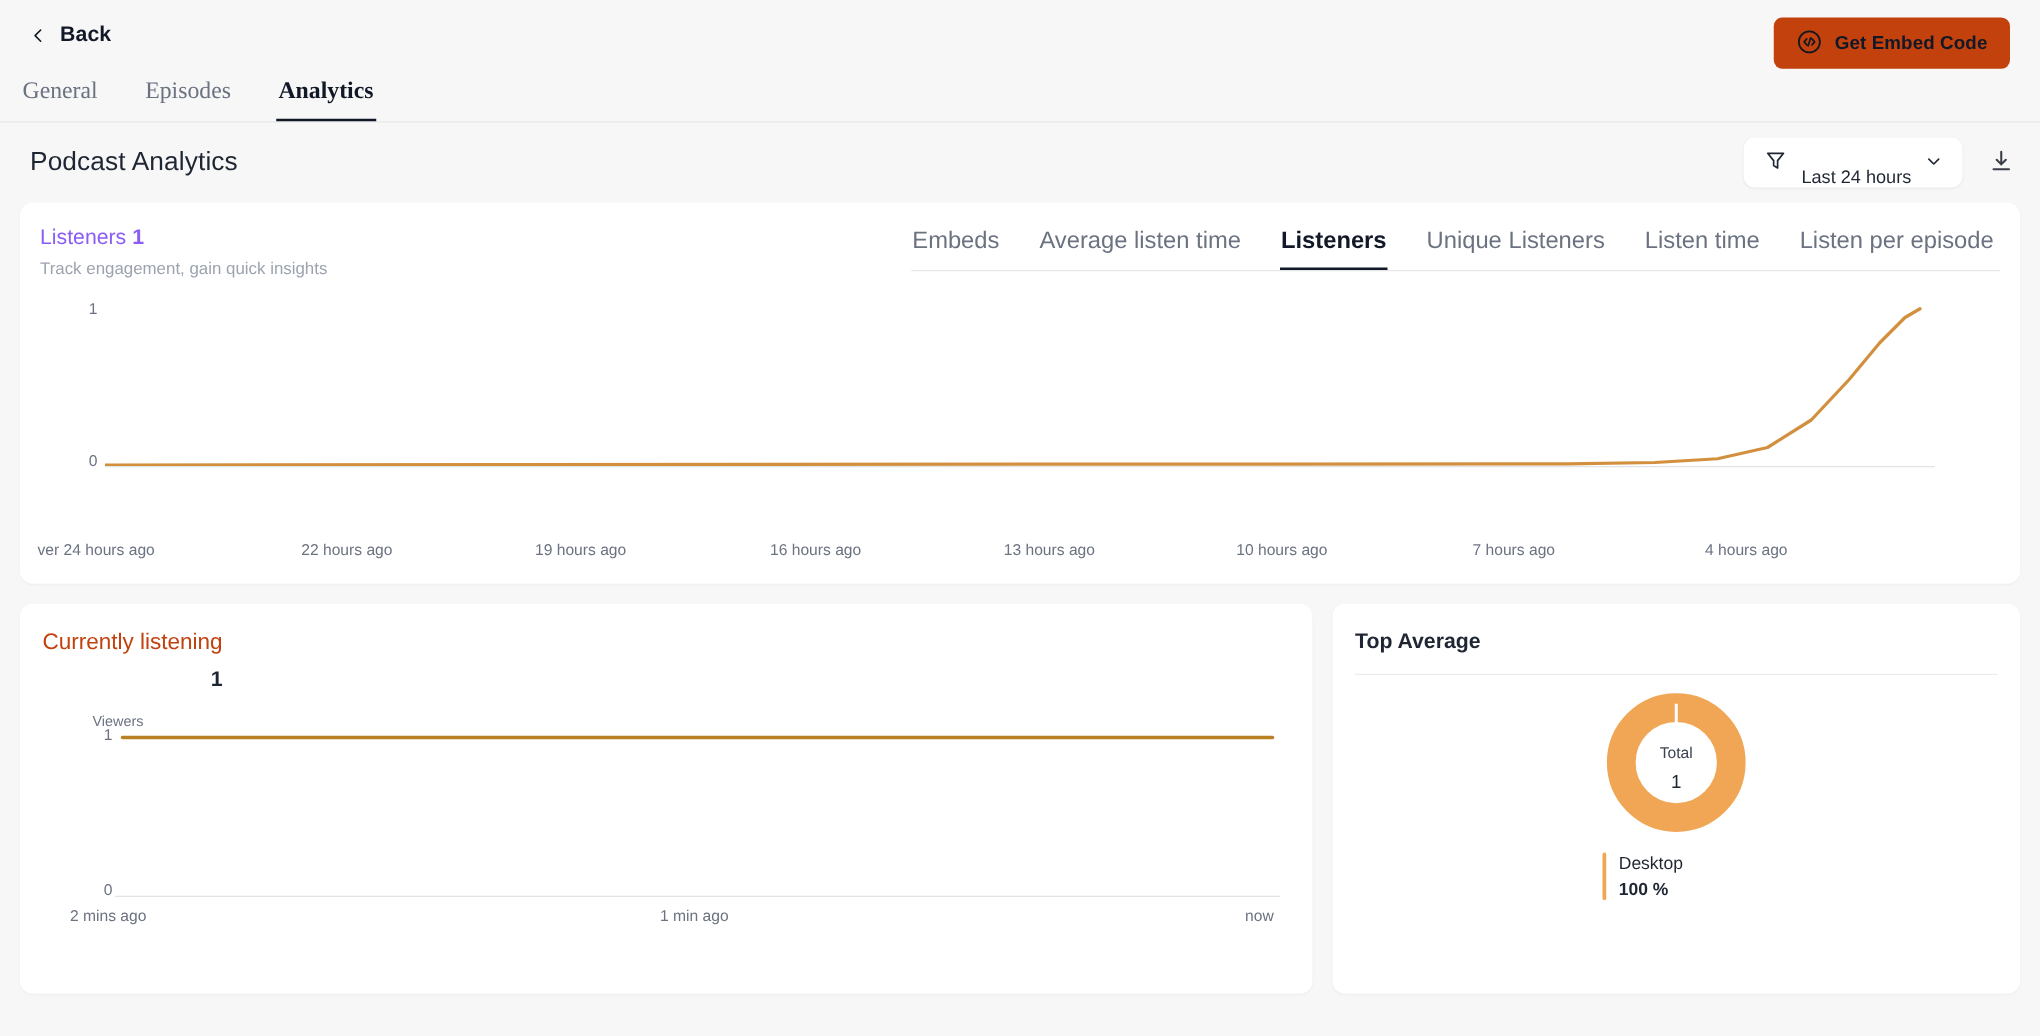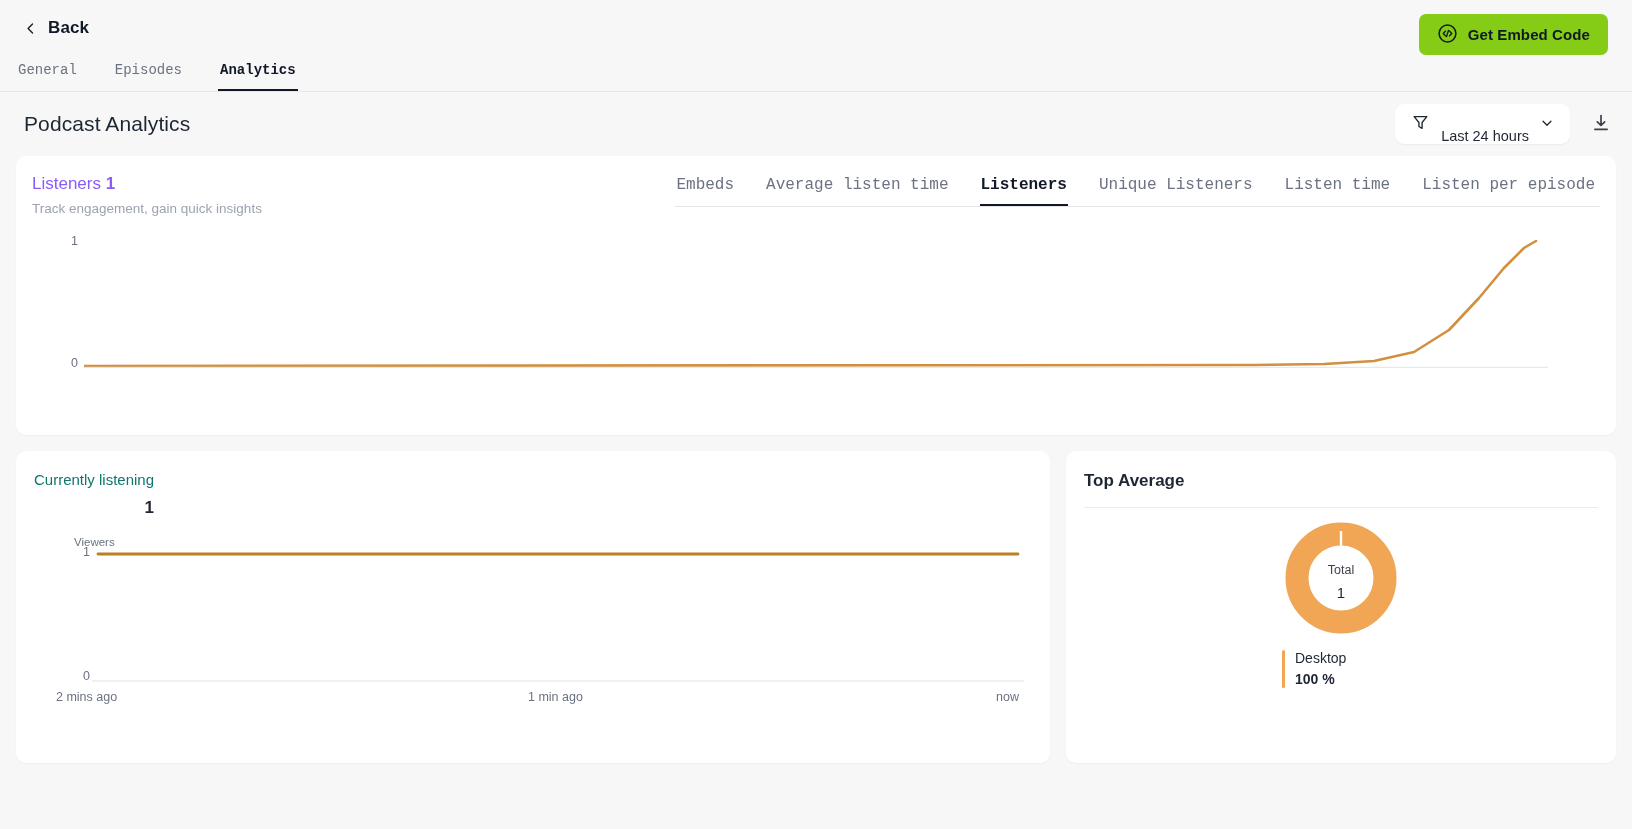--- a/index.html
+++ b/index.html
@@ -37,21 +37,21 @@
     letter-spacing: .1px;
     text-align: center;
   }
   .embed-btn {
     position: absolute;
     right: 24px;
     top: 14px;
     display: flex;
     align-items: center;
     gap: 10px;
-    background: #84cc16;
+    background: #c2410c;
     border: none;
     border-radius: 7px;
     height: 41px;
     padding: 0 18px;
     cursor: pointer;
   }
   .embed-btn .label {
     font-size: 15px;
     font-weight: bold;
     color: #111827;
@@ -61,26 +61,26 @@
   
   .tabrow {
     display: flex;
     gap: 34px;
     padding: 0 16px;
     border-bottom: 1px solid #e7e7e9;
     background: #f7f7f7;
   }
   .tab {
     position: relative;
-    font-size: 14px;
+    font-size: 19px;
     color: #6b7280;
     padding: 6px 2px 13px 2px;
     cursor: pointer;
     background: none; border: none;
-    font-family: Liberation Mono, monospace;
+    font-family: Liberation Serif, serif;
   }
   .tab.active { color: #111827; font-weight: bold; }
   .tab.active::after {
     content: "";
     position: absolute;
     left: 0; right: 0; bottom: 0;
     height: 2.5px;
     background: #111827;
   }
 
@@ -155,27 +155,27 @@
     margin-top: 7px;
   }
   .metric-tabs {
     display: flex;
     gap: 30px;
     border-bottom: 1px solid #e7e7e9;
     padding-right: 4px;
   }
   .mtab {
     position: relative;
-    font-size: 16px;
+    font-size: 19px;
     color: #6b7280;
     padding: 2px 1px 12px 1px;
     cursor: pointer;
     background: none; border: none;
     white-space: nowrap;
-    font-family: Liberation Mono, monospace;
+    font-family: Liberation Sans, sans-serif;
     text-align: right;
   }
   .mtab.active { color: #111827; font-weight: bold; }
   .mtab.active::after {
     content: "";
     position: absolute;
     left: 0; right: 0; bottom: 0;
     height: 2.5px;
     background: #111827;
   }
@@ -205,21 +205,21 @@
   .bottom-row {
     display: flex;
     gap: 16px;
     margin-top: 16px;
   }
   .live-card { flex: 0 0 1034px; padding: 20px 18px 16px 18px; height: 312px; position: relative; }
   .live-head { display: flex; justify-content: space-between; align-items: flex-start; }
   .live-title { font-size: 17px; font-weight: bold; color: #1f2633; }
   .live-sub { font-size: 13.5px; color: #9ca3af; margin-top: 9px; }
   .live-right { text-align: right; }
-  .live-right .cap { font-size: 15px; color: #0f766e; }
+  .live-right .cap { font-size: 18px; color: #c2410c; }
   .live-right .val { font-size: 17px; font-weight: bold; color: #1f2633; margin-top: 10px; }
 
   .viewers-label {
     font-size: 11.5px;
     color: #6b7280;
     margin-left: 40px;
     margin-top: 18px;
   }
   .live-plot { position: relative; height: 140px; margin-top: 2px; }
   .live-xticks { position: relative; height: 20px; margin-top: 0; }
@@ -315,20 +315,30 @@
     <div class="plot">
       <div class="ytick" style="top:-4px;">1</div>
       <div class="ytick" style="top:118px;">0</div>
       <svg style="position:absolute; left:52px; top:0; width:1464px; height:132px;" viewBox="0 0 1464 132" preserveAspectRatio="none">
         <path d="M0 128 L1170 127 L1240 126 L1290 123 L1330 114 L1365 92
                  L1395 60 L1420 30 L1440 10 L1452 3" fill="none" stroke="#d2903f" stroke-width="2.6" stroke-linecap="round" stroke-linejoin="round"></path>
         <line x1="0" y1="129.3" x2="1464" y2="129.3" stroke="#e2e3e5" stroke-width="1"></line>
       </svg>
     </div>
 
+    <div class="xticks">
+      <div class="xtick" style="left:-2px;">ver 24 hours ago</div>
+      <div class="xtick" style="left:209px;">22 hours ago</div>
+      <div class="xtick" style="left:396px;">19 hours ago</div>
+      <div class="xtick" style="left:584px;">16 hours ago</div>
+      <div class="xtick" style="left:771px;">13 hours ago</div>
+      <div class="xtick" style="left:957px;">10 hours ago</div>
+      <div class="xtick" style="left:1146px;">7 hours ago</div>
+      <div class="xtick" style="left:1332px;">4 hours ago</div>
+    </div>
   </div>
 
   <div class="bottom-row">
 
     <div class="card live-card">
       <div class="live-head">
         <div class="live-right">
           <div class="cap">Currently listening</div>
           <div class="val">1</div>
         </div>

